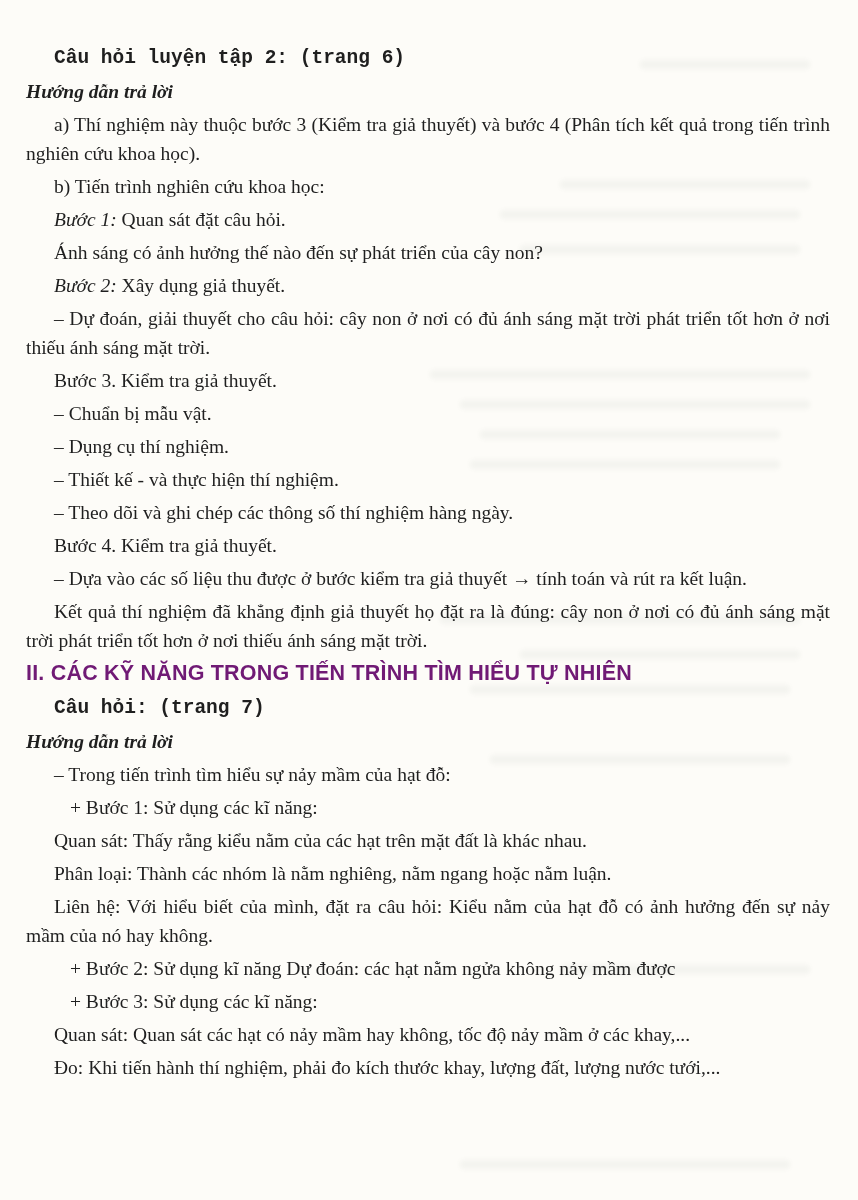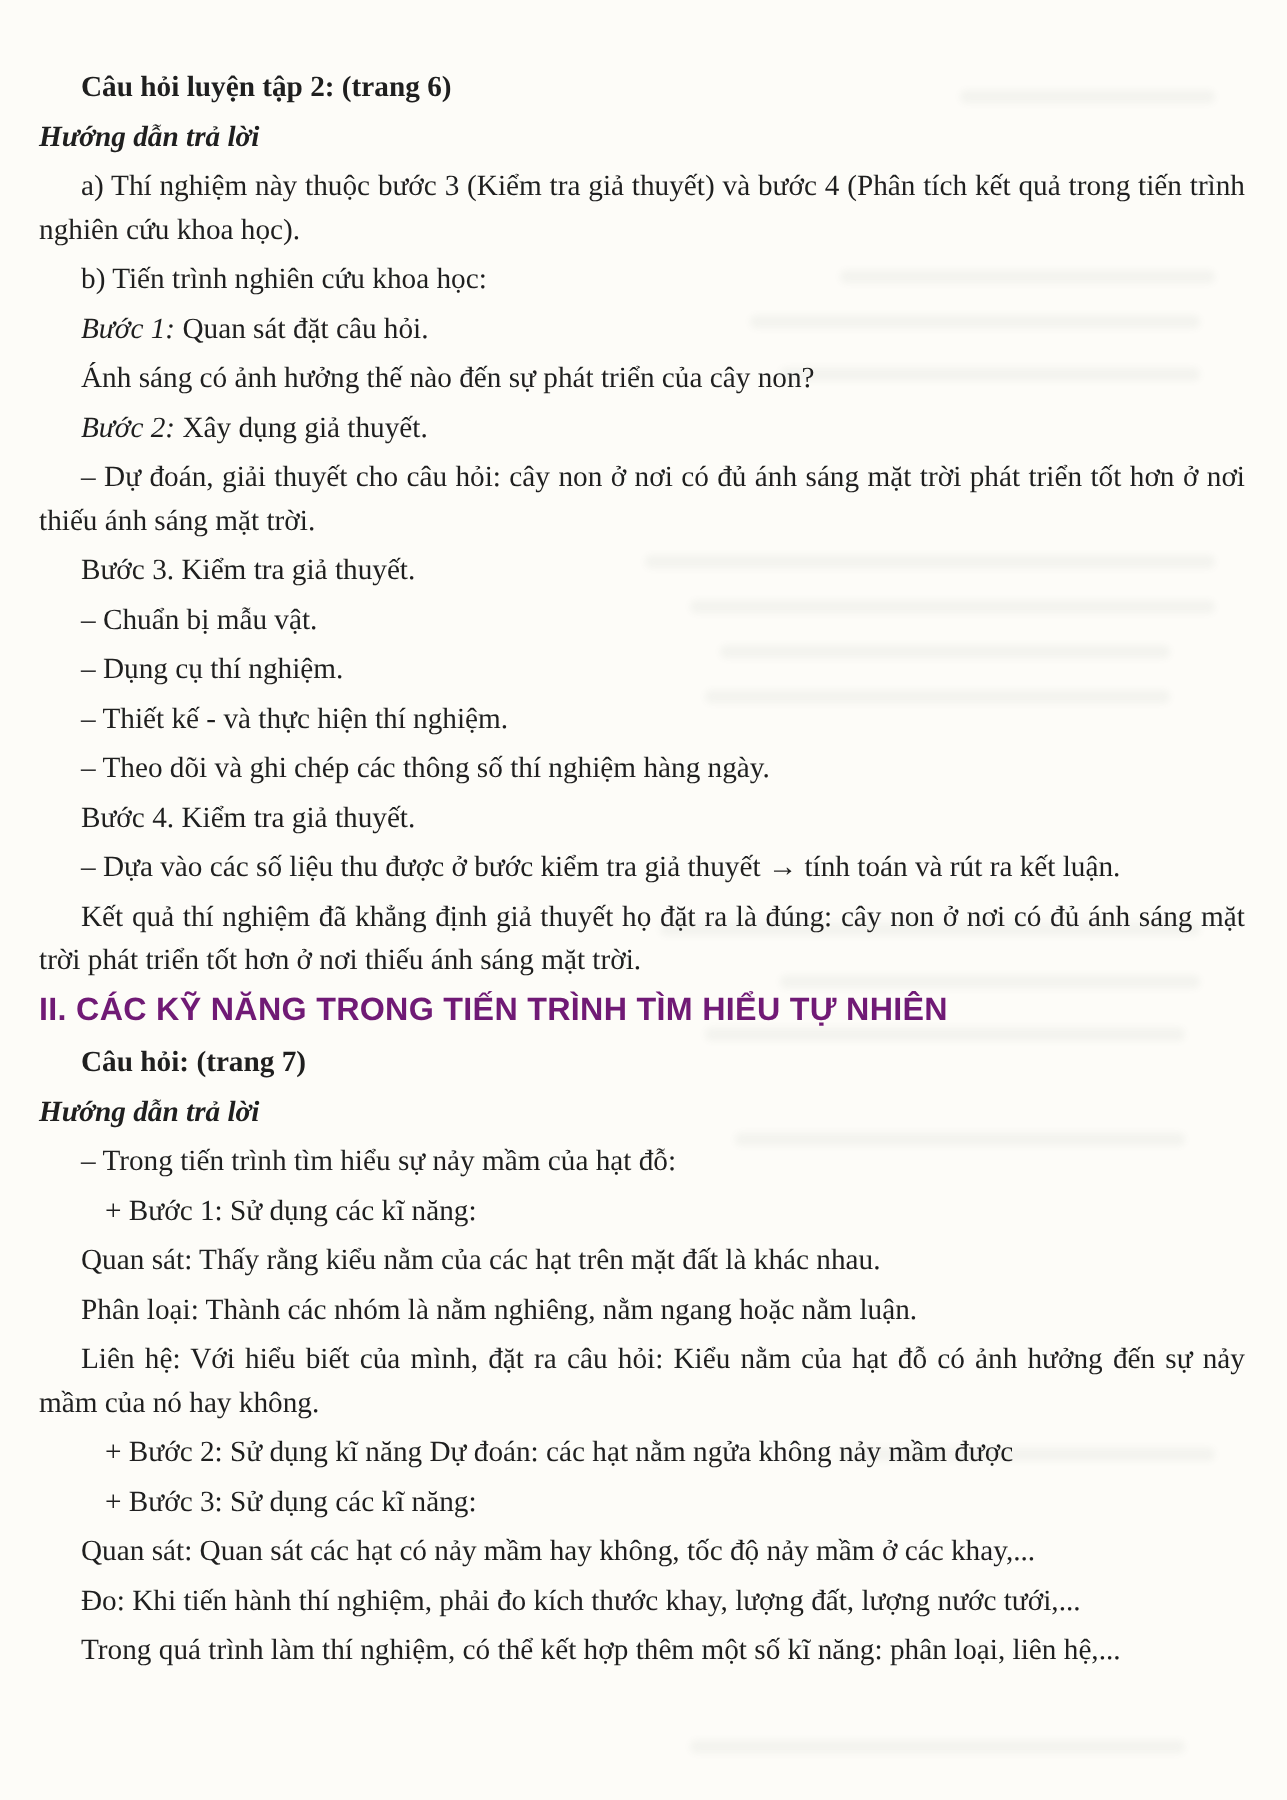--- a/index.html
+++ b/index.html
@@ -24,20 +24,21 @@
     z-index: 1;
   }
   .page p {
     margin: 0 0 4px 0;
     font-size: 19.5px;
     line-height: 29px;
   }
   .subheading {
     font-weight: 700;
     text-indent: 28px;
+    font-family: Liberation Mono, monospace;
   }
   .center_heading {
     font-weight: 700;
     font-style: italic;
   }
   .body {
     text-indent: 28px;
     text-align: justify;
   }
   .body_indent2 {
@@ -114,14 +115,13 @@
     <p class="center_heading">Hướng dẫn trả lời</p>
     <p class="body">– Trong tiến trình tìm hiểu sự nảy mầm của hạt đỗ:</p>
     <p class="body_indent2">+ Bước 1: Sử dụng các kĩ năng:</p>
     <p class="body">Quan sát: Thấy rằng kiểu nằm của các hạt trên mặt đất là khác nhau.</p>
     <p class="body">Phân loại: Thành các nhóm là nằm nghiêng, nằm ngang hoặc nằm luận.</p>
     <p class="body">Liên hệ: Với hiểu biết của mình, đặt ra câu hỏi: Kiểu nằm của hạt đỗ có ảnh hưởng đến sự nảy mầm của nó hay không.</p>
     <p class="body_indent2">+ Bước 2: Sử dụng kĩ năng Dự đoán: các hạt nằm ngửa không nảy mầm được</p>
     <p class="body_indent2">+ Bước 3: Sử dụng các kĩ năng:</p>
     <p class="body">Quan sát: Quan sát các hạt có nảy mầm hay không, tốc độ nảy mầm ở các khay,...</p>
     <p class="body">Đo: Khi tiến hành thí nghiệm, phải đo kích thước khay, lượng đất, lượng nước tưới,...</p>
-    <p class="body">Trong quá trình làm thí nghiệm, có thể kết hợp thêm một số kĩ năng: phân loại, liên hệ,...</p>
   </main>
 
 </body></html>

